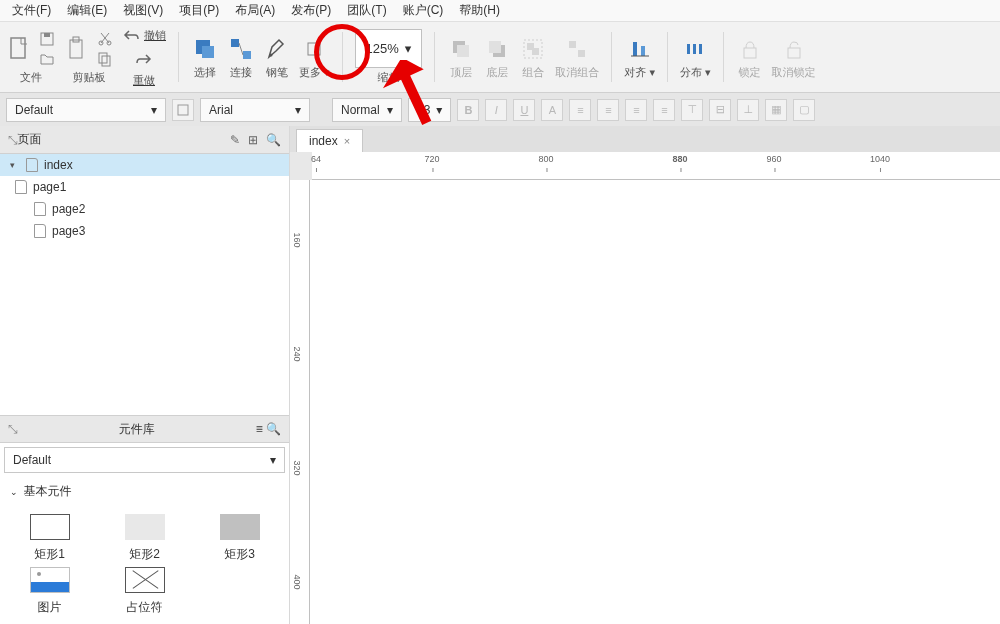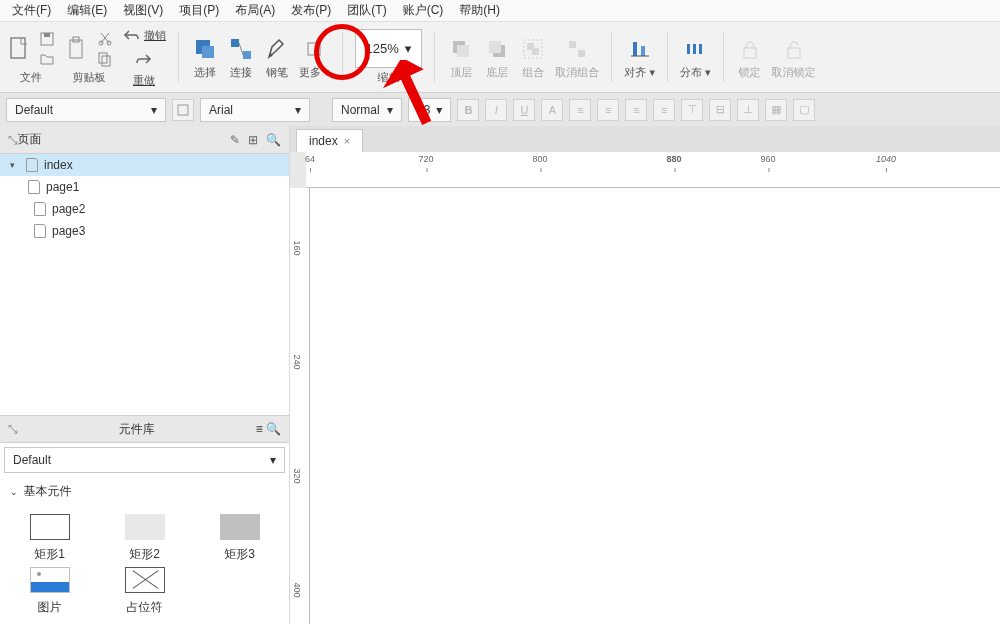--- a/index.html
+++ b/index.html
@@ -49,21 +49,21 @@
 .lib-shape.img::after { content:""; position:absolute; top:4px; left:6px; width:4px; height:4px; background:#999; border-radius:50%; }
 .lib-shape.ph { border: 1px solid #555; position: relative; }
 .lib-shape.ph::before, .lib-shape.ph::after { content:""; position:absolute; background:#555; width:1px; height:130%; top:-15%; left:50%; }
 .lib-shape.ph::before { transform: rotate(55deg); }
 .lib-shape.ph::after { transform: rotate(-55deg); }
 
 .canvas-area { flex: 1; display: flex; flex-direction: column; background: #e8e8e8; position: relative; }
 .tabbar { height: 26px; background: #e0e0e0; display: flex; align-items: flex-end; padding-left: 6px; }
 .tab { background: #fff; padding: 4px 12px; font-size: 12px; border: 1px solid #c8c8c8; border-bottom: none; display: flex; align-items: center; gap: 6px; }
 .tab .x { color: #888; font-size: 11px; }
-.ruler-h { height: 36px; background: #fff; border-bottom: 1px solid #c0c0c0; position: relative; font-size: 9px; color: #666; margin-left: 16px; }
+.ruler-h { height: 28px; background: #fff; border-bottom: 1px solid #c0c0c0; position: relative; font-size: 9px; color: #666; margin-left: 22px; }
 .ruler-h .tick { position: absolute; top: 2px; transform: translateX(-50%); }
 .ruler-h .tick::after { content:""; position:absolute; top:14px; left:50%; width:1px; height:4px; background:#888; }
 .ruler-v { width: 20px; background: #fff; border-right: 1px solid #c0c0c0; position: relative; font-size: 9px; color: #666; }
 .ruler-v .tick { position: absolute; left: 2px; transform: translateY(-50%) rotate(0); writing-mode: vertical-lr; }
 .canvas-body { flex: 1; display: flex; }
 .canvas { flex: 1; background: #fff; position: relative; }
 
 .red-circle { position: absolute; width: 56px; height: 56px; border: 5px solid #e60000; border-radius: 50%; pointer-events: none; }
 .red-arrow { position: absolute; pointer-events: none; }
 
@@ -356,21 +356,21 @@
         <span>⊞</span>
         <span>🔍</span>
       </span>
     </div>
     <div class="pages">
       <div class="page-item selected">
         <span class="tri">▾</span>
         <span class="pgicon"></span>
         <span>index</span>
       </div>
-      <div class="page-item" style="padding-left:28px;">
+      <div class="page-item" style="padding-left:15px;">
         <span class="pgicon"></span>
         <span>page1</span>
       </div>
       <div class="page-item" style="padding-left:34px;">
         <span class="pgicon"></span>
         <span>page2</span>
       </div>
       <div class="page-item" style="padding-left:34px;">
         <span class="pgicon"></span>
         <span>page3</span>
@@ -423,21 +423,21 @@
         <span>index</span>
         <span class="x">×</span>
       </div>
     </div>
     <div class="ruler-h">
       <div class="tick" style="left:4px;">64</div>
       <div class="tick" style="left:120px;">720</div>
       <div class="tick" style="left:234px;">800</div>
       <div class="tick" style="left:368px;font-weight:bold;">880</div>
       <div class="tick" style="left:462px;">960</div>
-      <div class="tick" style="left:580px;font-style:italic;">1040</div>
+      <div class="tick" style="left:568px;">1040</div>
     </div>
     <div class="canvas-body">
       <div class="ruler-v">
         <div class="tick" style="top:60px;">160</div>
         <div class="tick" style="top:174px;">240</div>
         <div class="tick" style="top:288px;">320</div>
         <div class="tick" style="top:402px;">400</div>
       </div>
       <div class="canvas"></div>
     </div>

